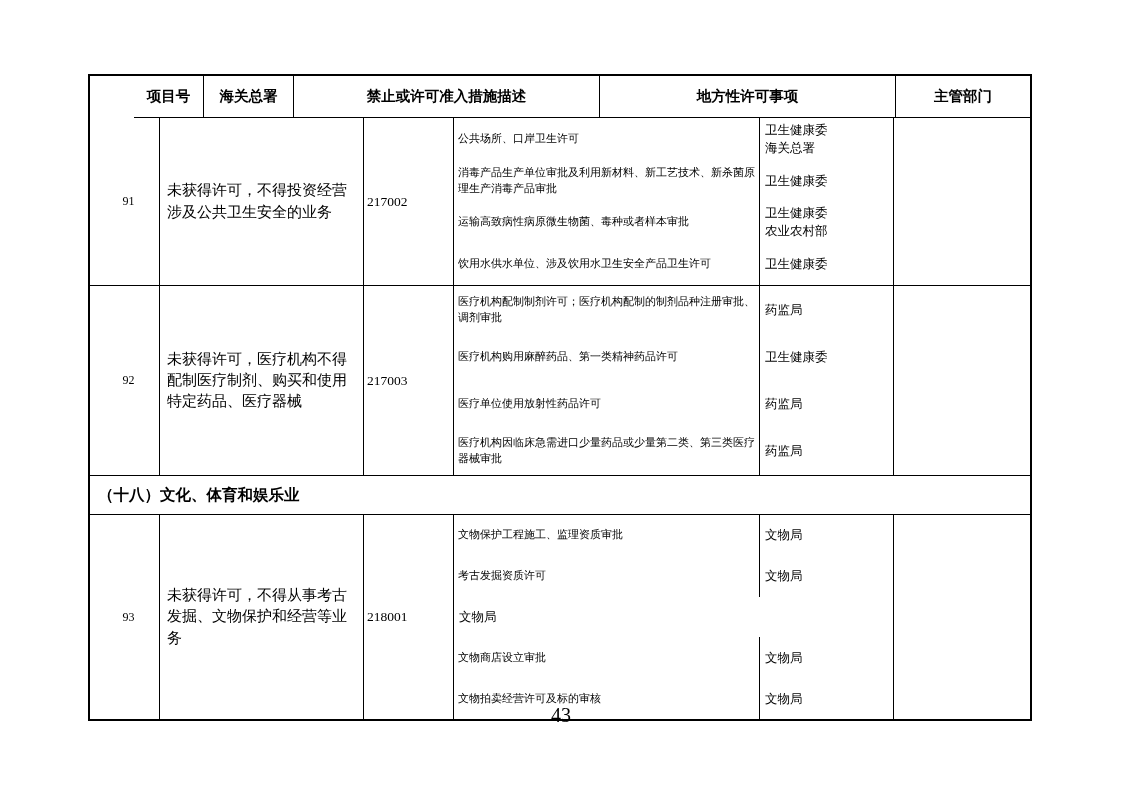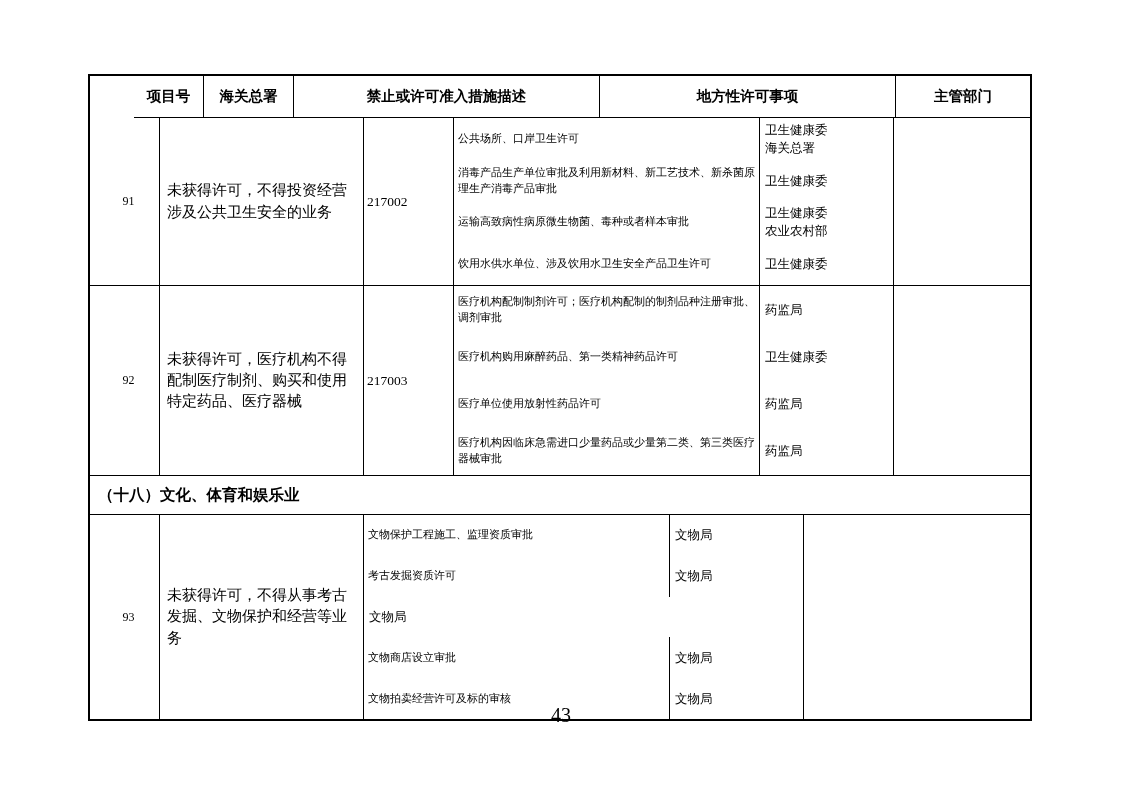--- a/index.html
+++ b/index.html
@@ -124,20 +124,21 @@
         </div>
       </div>
       <div class="c c6"></div>
     </div>
 
     <div class="section-row">（十八）文化、体育和娱乐业</div>
 
     <div class="trow r2">
       <div class="c c1">93</div>
       <div class="c c2">未获得许可，不得从事考古发掘、文物保护和经营等业务</div>
+      <div class="c c3">218001</div>
       <div class="c c4">
         <div class="pair">
           <div class="m">文物保护工程施工、监理资质审批</div>
           <div class="d">文物局</div>
         </div>
         <div class="pair">
           <div class="m">考古发掘资质许可</div>
           <div class="d">文物局</div>
         </div>
         <div class="pair">

